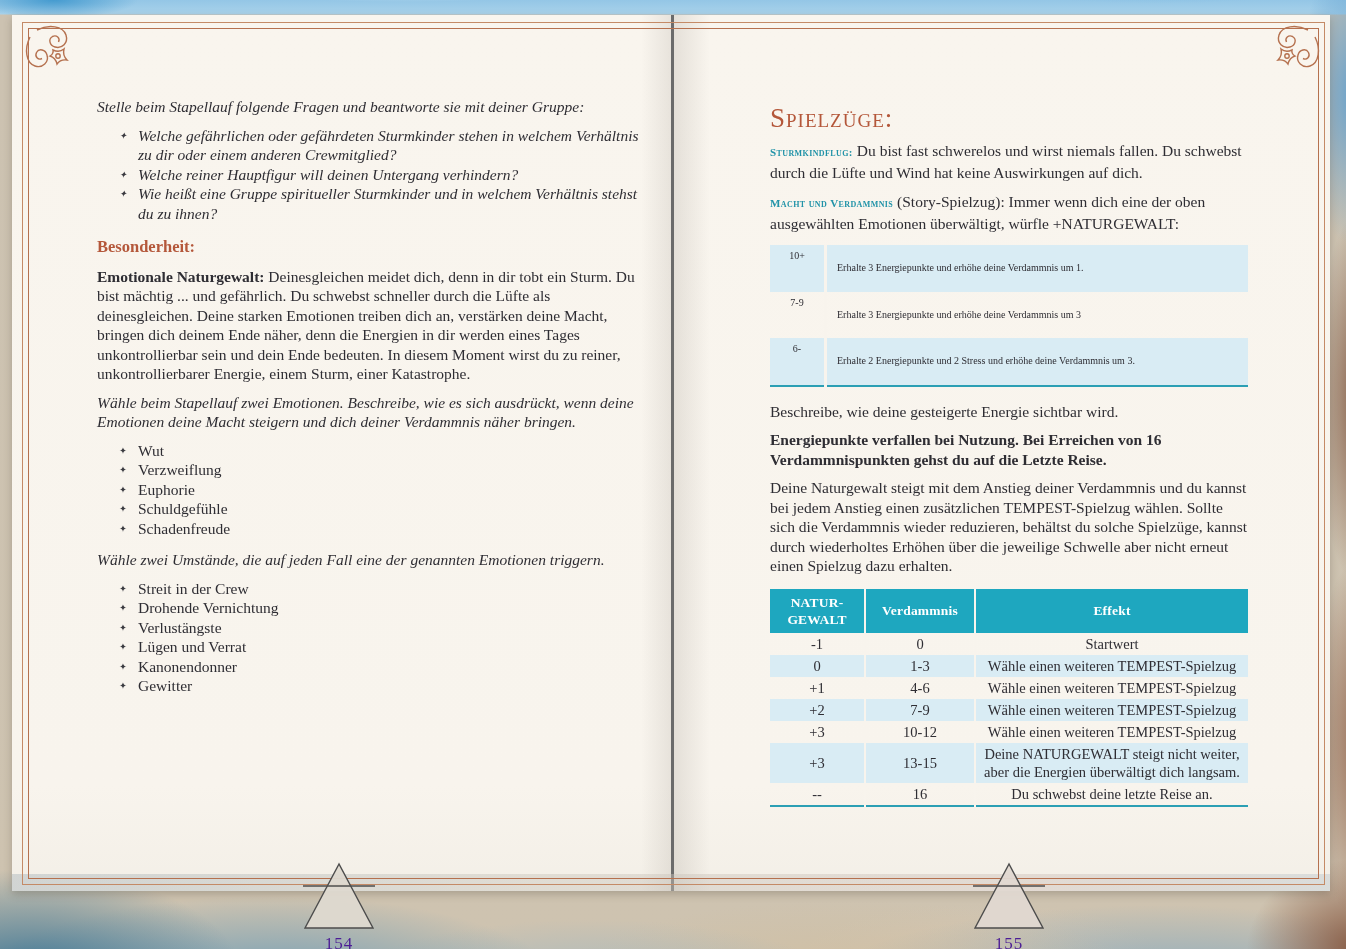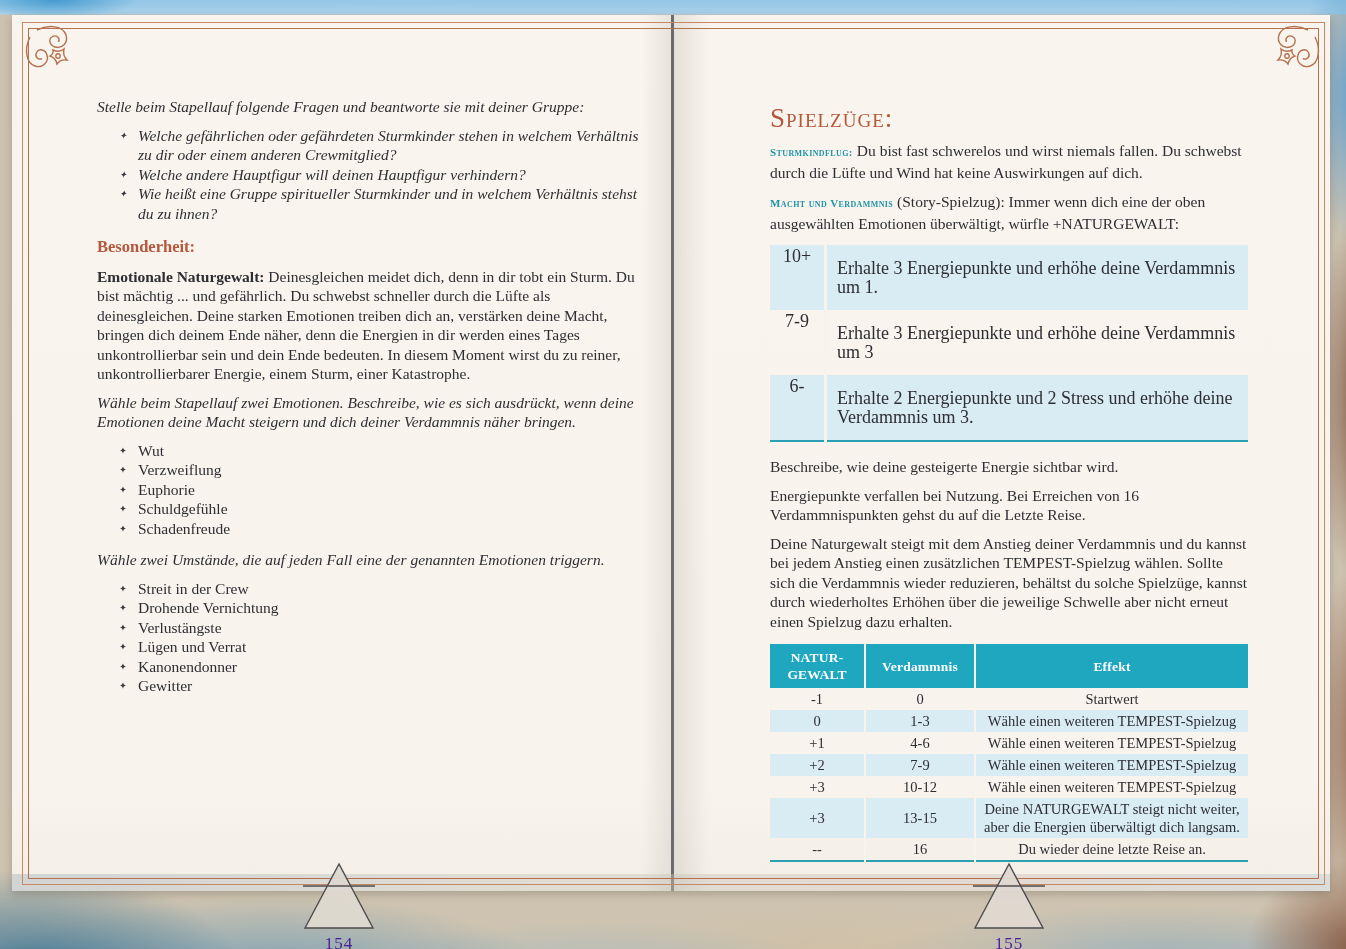--- a/index.html
+++ b/index.html
@@ -55,21 +55,21 @@
   .corner{position:absolute;}
   .corner.tl{left:23px;top:23px;}
   .corner.tr{right:24px;top:23px;transform:scaleX(-1);}
   
   .col{position:absolute;font-size:15.5px;line-height:19.5px;}
   .col-left{left:97px;top:97px;width:546px;}
   .col-right{left:770px;top:103px;width:478px;}
   p{margin:0 0 9px 0;}
   .ital{font-style:italic;}
   .lead-bold{font-weight:bold;}
-  .bold-note{font-weight:normal;}
+  .bold-note{font-weight:bold;}
   h2.sub-heading{
     margin:14px 0 10px 0;font-size:16.5px;font-weight:bold;color:#b4573a;
   }
   h1.page-title{
     margin:0 0 8px 0;font-size:27px;font-weight:normal;color:#b4573a;
     font-variant:small-caps;letter-spacing:1px;line-height:30px;
   }
   .move{margin-bottom:10px;}
   .move-name{
     font-variant:small-caps;font-weight:bold;color:#2193a8;
@@ -77,21 +77,21 @@
   }
   
   ul.diamond{list-style:none;margin:4px 0 12px 0;padding:0;}
   ul.diamond li{position:relative;padding-left:41px;margin:0;line-height:19.5px;}
   ul.diamond li::before{
     content:"✦";position:absolute;left:22px;top:1px;font-size:9.5px;color:#3a3a40;
   }
   ul.diamond.ital li{font-style:italic;}
   
   table{border-collapse:collapse;}
-  .roll-table{width:478px;margin:12px 0 15px 0;font-size:18px;border-bottom:2px solid #2b9fb4;}
+  .roll-table{width:478px;margin:12px 0 15px 0;font-size:10px;border-bottom:2px solid #2b9fb4;}
   .roll-table td{padding:14px 10px;line-height:18.5px;vertical-align:top;}
   .roll-table td.roll-cell{width:46px;text-align:center;border-right:3px solid #f8f4ed;padding:2px 4px;}
   .roll-table tr:nth-of-type(odd){background:#d9ecf4;}
   .main-table{width:478px;margin-top:13px;font-size:14.5px;text-align:center;border-bottom:2px solid #2b9fb4;}
   .main-table th{
     background:#1ea7bf;color:#ffffff;font-size:13.5px;line-height:17px;
     padding:5px 6px;font-weight:bold;letter-spacing:.2px;
   }
   .main-table th.w1{width:82px;}
   .main-table th.w2{width:96px;}
@@ -139,21 +139,21 @@
       <circle cx="35" cy="33" r="2.2"></circle>
     </g>
   </svg>
 
   <div class="col col-left">
     <p class="ital">Stelle beim Stapellauf folgende Fragen und beantworte sie mit deiner Gruppe:</p>
 
     <ul class="diamond ital">
 
     <li>Welche gefährlichen oder gefährdeten Sturmkinder stehen in welchem Verhältnis zu dir oder einem anderen Crewmitglied?</li>
-        <li>Welche andere Hauptfigur will deinen Hauptfigur verhindern?</li>
+        <li>Welche reiner Hauptfigur will deinen Untergang verhindern?</li>
         <li>Wie heißt eine Gruppe spiritueller Sturmkinder und in welchem Verhältnis stehst du zu ihnen?</li>
       </ul>
 
     <h2 class="sub-heading">Besonderheit:</h2>
 
     <p><span class="lead-bold">Emotionale Naturgewalt:</span><span> Deinesgleichen meidet dich, denn in dir tobt ein Sturm. Du bist mächtig ... und gefährlich. Du schwebst schneller durch die Lüfte als deinesgleichen. Deine starken Emotionen treiben dich an, verstärken deine Macht, bringen dich deinem Ende näher, denn die Energien in dir werden eines Tages unkontrollierbar sein und dein Ende bedeuten. In diesem Moment wirst du zu reiner, unkontrollierbarer Energie, einem Sturm, einer Katastrophe.</span></p>
 
     <p class="ital">Wähle beim Stapellauf zwei Emotionen. Beschreibe, wie es sich ausdrückt, wenn deine Emotionen deine Macht steigern und dich deiner Verdammnis näher bringen.</p>
 
     <ul class="diamond">
@@ -256,21 +256,21 @@
 
           <tr>
             <td>+3</td>
             <td>13-15</td>
             <td>Deine NATURGEWALT steigt nicht weiter, aber die Energien überwältigt dich langsam.</td>
           </tr>
 
           <tr>
             <td>--</td>
             <td>16</td>
-            <td>Du wieder deine letzte Reise an.</td>
+            <td>Du schwebst deine letzte Reise an.</td>
           </tr>
         </tbody>
     </table>
   </div>
 
   <div class="marker left">
     <svg width="96" height="76" viewBox="0 0 96 76">
       <polygon points="48,6 14,70 82,70" fill="rgba(222,217,208,0.95)" stroke="#4c4c4c" stroke-width="1.4"></polygon>
       <line x1="12" y1="28" x2="84" y2="28" stroke="#4c4c4c" stroke-width="1.3"></line>
     </svg>

